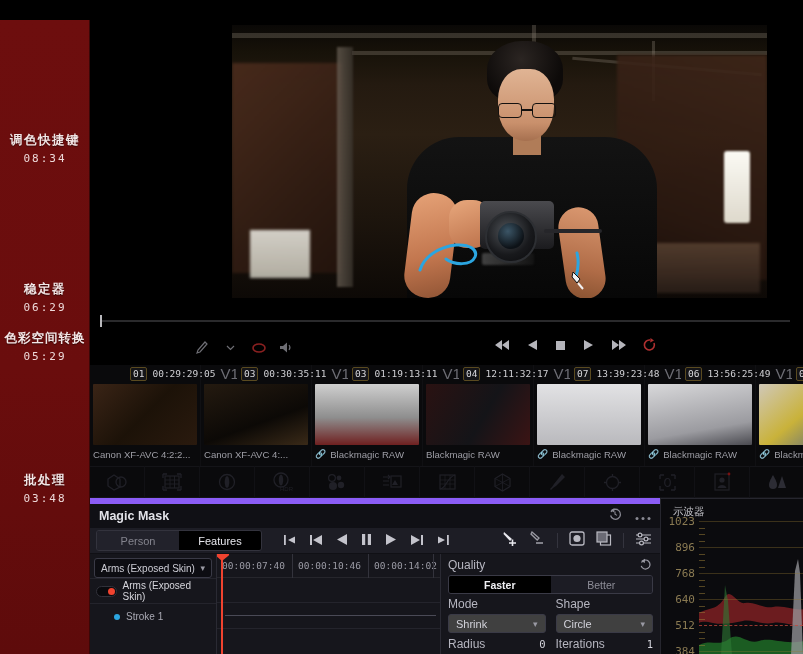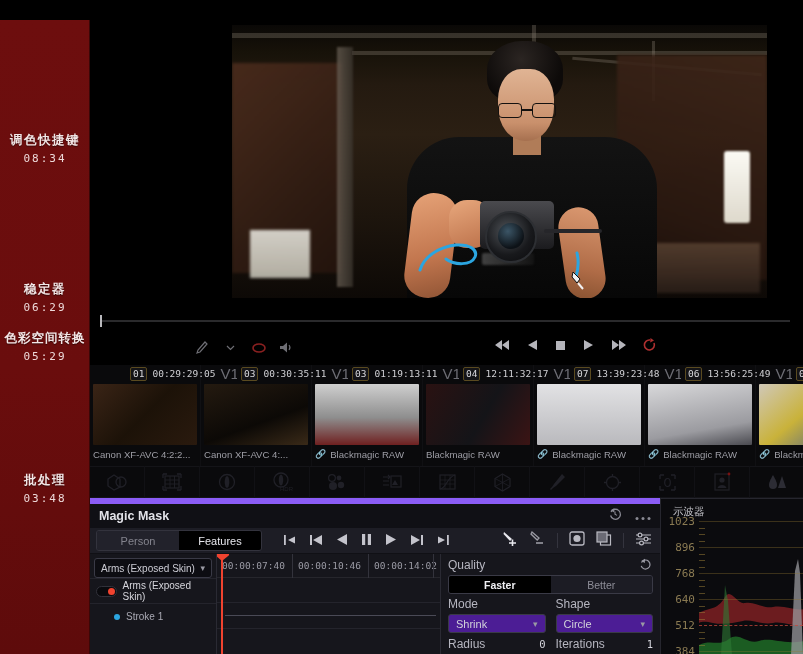--- a/index.html
+++ b/index.html
@@ -152,21 +152,21 @@
   .plabel{font-size:12px;color:#b6b6c0;margin-bottom:3px;}
   .qseg{display:flex;border:1px solid #3a3a46;border-radius:3px;overflow:hidden;width:100%;}
   .qs{flex:1;height:17px;display:flex;align-items:center;justify-content:center;font-size:10.5px;color:#8e8e98;background:#1c1c24;}
   .qs.on{background:#000;color:#f0f0f4;font-weight:700;}
   .slrow{display:flex;justify-content:space-between;align-items:baseline;}
   .slv{font-size:10.5px;color:#d6d6de;font-family:"DejaVu Sans Mono",monospace;}
   .slider{position:relative;height:8px;margin-top:2px;}
   .slider .tr2{position:absolute;left:0;right:0;top:2px;height:1.5px;background:#4e4e5a;}
   .slider .kn{position:absolute;top:0;width:5px;height:5px;background:#c9c9d2;
      clip-path:polygon(50% 0,100% 100%,0 100%);}
-  .ddl{height:19px;border:1px solid #3a3a46;border-radius:3px;background:#4c1d95;
+  .ddl{height:19px;border:1px solid #3a3a46;border-radius:3px;background:#404040;
        display:flex;align-items:center;padding:0 7px;font-size:11px;color:#d2d2da;margin-top:1px;}
   .ddl .cv{margin-left:auto;color:#9a9aa4;font-size:9px;}
   .reset{position:absolute;right:8px;top:3px;color:#9a9aa4;}
 
   
   .scope{position:absolute;left:660px;top:498px;width:143px;height:156px;background:#0b0b0e;
          border-top:1px solid #26262e;border-left:1px solid #26262e;}
   .scope-title{font-size:10.5px;color:#c6c6cc;padding:6px 0 0 12px;}
   .scope-plot{position:absolute;left:38px;top:22px;right:0;bottom:0;overflow:hidden;}
   .sy{position:absolute;right:0;font-size:11px;color:#8a7a52;font-family:"DejaVu Sans Mono",monospace;

